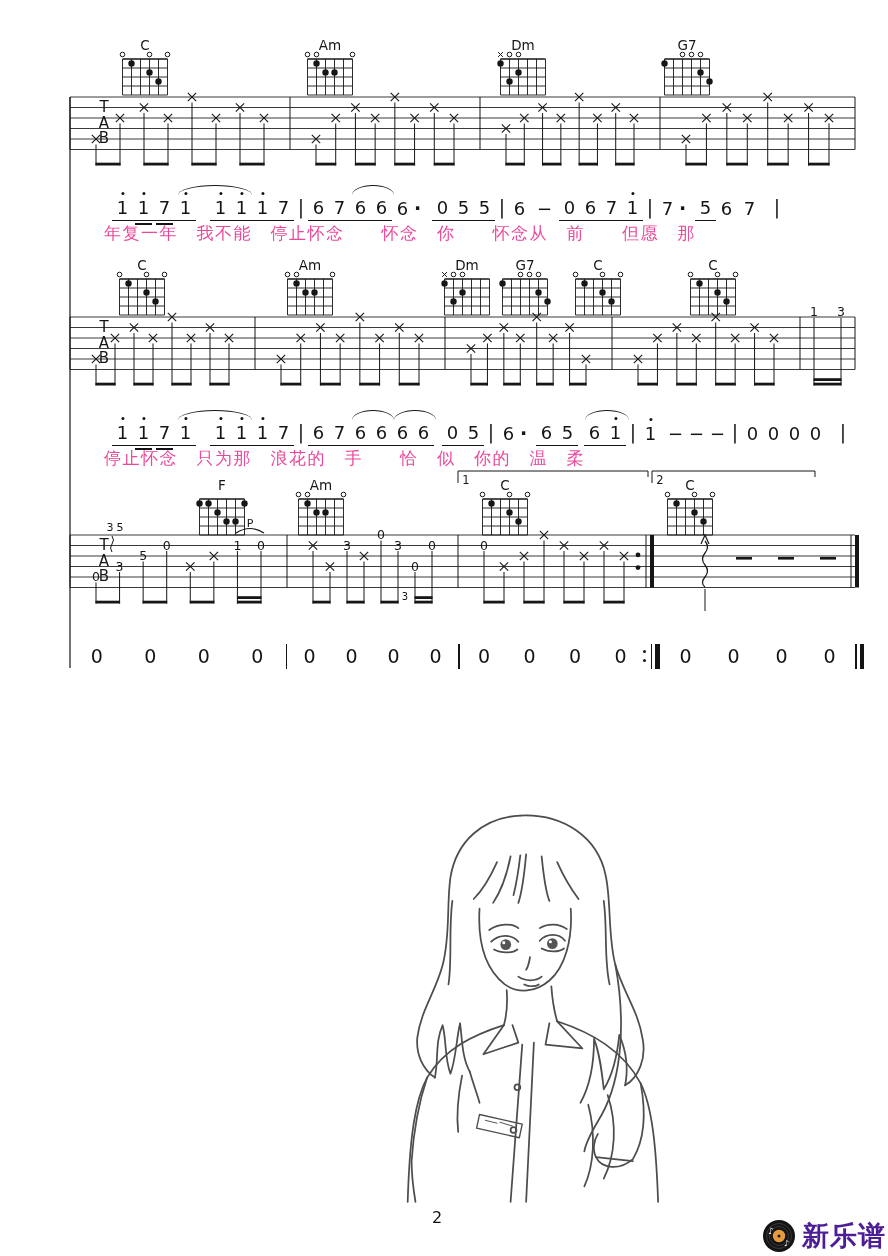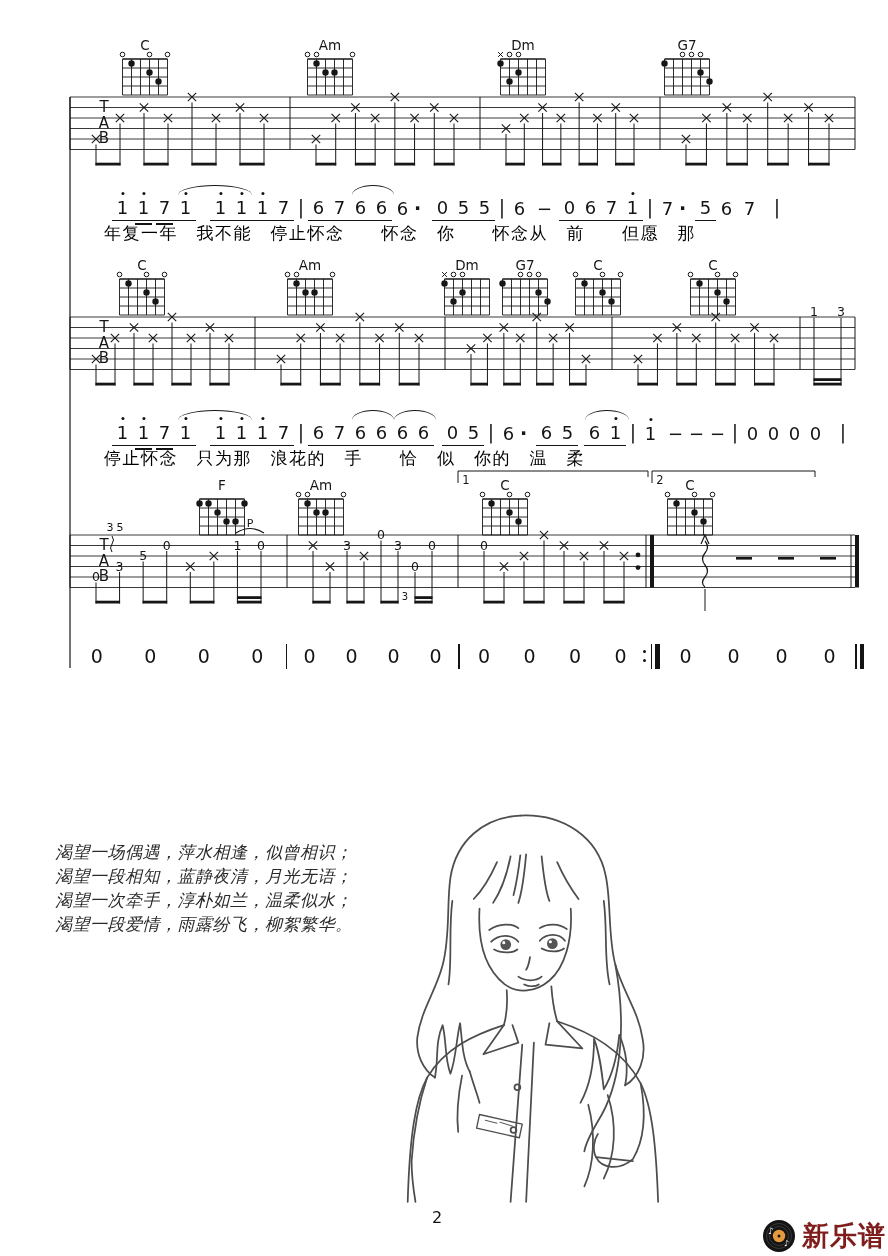--- a/index.html
+++ b/index.html
@@ -13,36 +13,36 @@
   .note.u1,.note.u2{border-bottom:1.6px solid #141414;}
   .note.u2::after{content:"";position:absolute;left:2px;right:2px;bottom:-4.5px;height:1.6px;background:#141414;}
   .note.hi::before{content:"";position:absolute;top:-4px;left:50%;transform:translateX(-50%);
         width:3.2px;height:3.2px;border-radius:50%;background:#141414;}
   .tok-bar{width:14px;height:27px;text-align:center;font:19px "DejaVu Sans",sans-serif;line-height:27px;}
   .tok-dash{width:21px;height:24px;text-align:center;font:18px "DejaVu Sans",sans-serif;line-height:24px;}
   .tok-dot{width:9px;height:24px;text-align:center;font:bold 19px "DejaVu Sans",sans-serif;line-height:22px;}
   .tok-sp{height:1px;}
   .arc{position:absolute;top:-8px;height:9px;border-top:1.7px solid #141414;
        border-radius:50% 50% 0 0 / 100% 100% 0 0;}
-  .lyric{position:absolute;font:17px "DejaVu Sans",sans-serif;color:#000000;letter-spacing:1.5px;white-space:pre;}
+  .lyric{position:absolute;font:17px "DejaVu Sans",sans-serif;color:#ec4899;letter-spacing:1.5px;white-space:pre;}
   
   .zeros-row{position:absolute;display:flex;align-items:center;height:28px;}
   .zseg{display:flex;justify-content:space-around;align-items:center;}
   .zseg span{font:19px "DejaVu Sans",sans-serif;color:#141414;}
   .vbar{width:1.6px;height:25px;background:#141414;margin:0 1.5px;flex:none;}
   .vbar.th{width:4.5px;}
   .rdots{display:flex;flex-direction:column;justify-content:center;gap:6px;margin-right:3px;flex:none;}
   .rdots i{width:3.2px;height:3.2px;background:#141414;border-radius:50%;}
   
   .poem{position:absolute;font-family:"DejaVu Serif",serif;font-style:italic;
         font-size:17px;line-height:24px;color:#2a2a2a;letter-spacing:0.5px;}
   
   .pageno{position:absolute;font:16px "DejaVu Sans",sans-serif;color:#111;}
   .logo{position:absolute;right:2px;bottom:2px;display:flex;align-items:center;gap:5px;}
-  .logo-text{font:bold 27px "DejaVu Sans",sans-serif;color:#7f1d1d;letter-spacing:1px;}
+  .logo-text{font:bold 27px "DejaVu Sans",sans-serif;color:#4c1d95;letter-spacing:1px;}
 </style>
 </head>
 <body>
 
 <div class="page">
 
   <svg id="music-svg" width="888" height="700" viewBox="0 0 888 700" style="position:absolute;left:0;top:0;">
       <g>
         <line x1="70" y1="97" x2="855" y2="97" stroke="#161616" stroke-width="0.85"></line>
         <line x1="70" y1="107.5" x2="855" y2="107.5" stroke="#161616" stroke-width="0.85"></line>
@@ -832,26 +832,20 @@
           <span>0</span>
           <span>0</span>
           <span>0</span>
           <span>0</span>
         </div>
         <i class="vbar"></i>
         <i class="vbar th"></i>
       </div>
     </div>
 
-  <div class="poem" style="left:55px;top:840px;">
-    <div>渴望一场偶遇，萍水相逢，似曾相识；</div>
-    <div>渴望一段相知，蓝静夜清，月光无语；</div>
-    <div>渴望一次牵手，淳朴如兰，温柔似水；</div>
-    <div>渴望一段爱情，雨露纷飞，柳絮繁华。</div>
-  </div>
 
   <svg width="330" height="420" viewBox="0 0 340 420" style="position:absolute;left:365px;top:788px;" fill="none" stroke="#4d4d4d" stroke-width="1.8" stroke-linecap="round" stroke-linejoin="round">
     <g>
       <path d="M160,22 C122,24 94,48 88,86 C84,114 88,146 80,176 C73,203 58,222 54,250 C52,268 60,284 72,292"></path>
       <path d="M72,292 C76,272 72,256 80,238 C84,254 82,272 88,288 C94,272 94,252 98,236 C100,252 100,272 108,286"></path>
       <path d="M160,22 C204,20 240,44 248,84 C254,112 250,146 258,176 C266,204 282,224 286,252 C290,272 282,292 268,300"></path>
       <path d="M268,300 C272,280 268,262 262,248 C260,268 256,288 246,304 C244,286 242,268 236,252 C236,276 232,300 222,318"></path>
       <path d="M258,176 C268,230 266,290 244,330 C236,344 228,356 226,368"></path>
       <path d="M108,286 C112,300 116,310 118,318"></path>
       <path d="M100,290 C96,310 94,330 96,348"></path>

